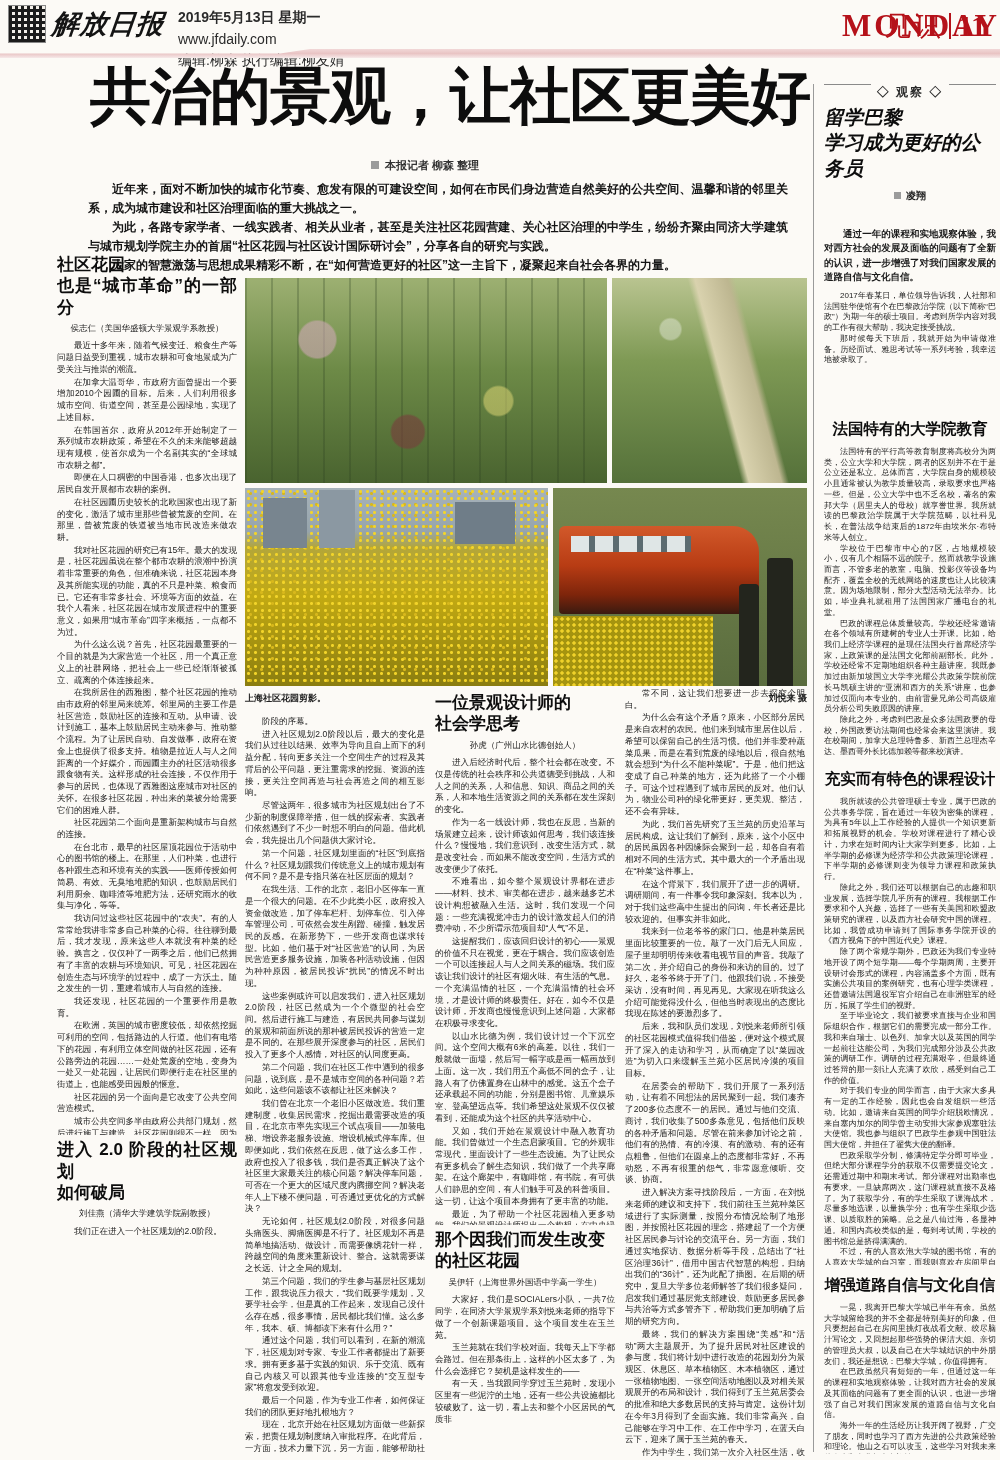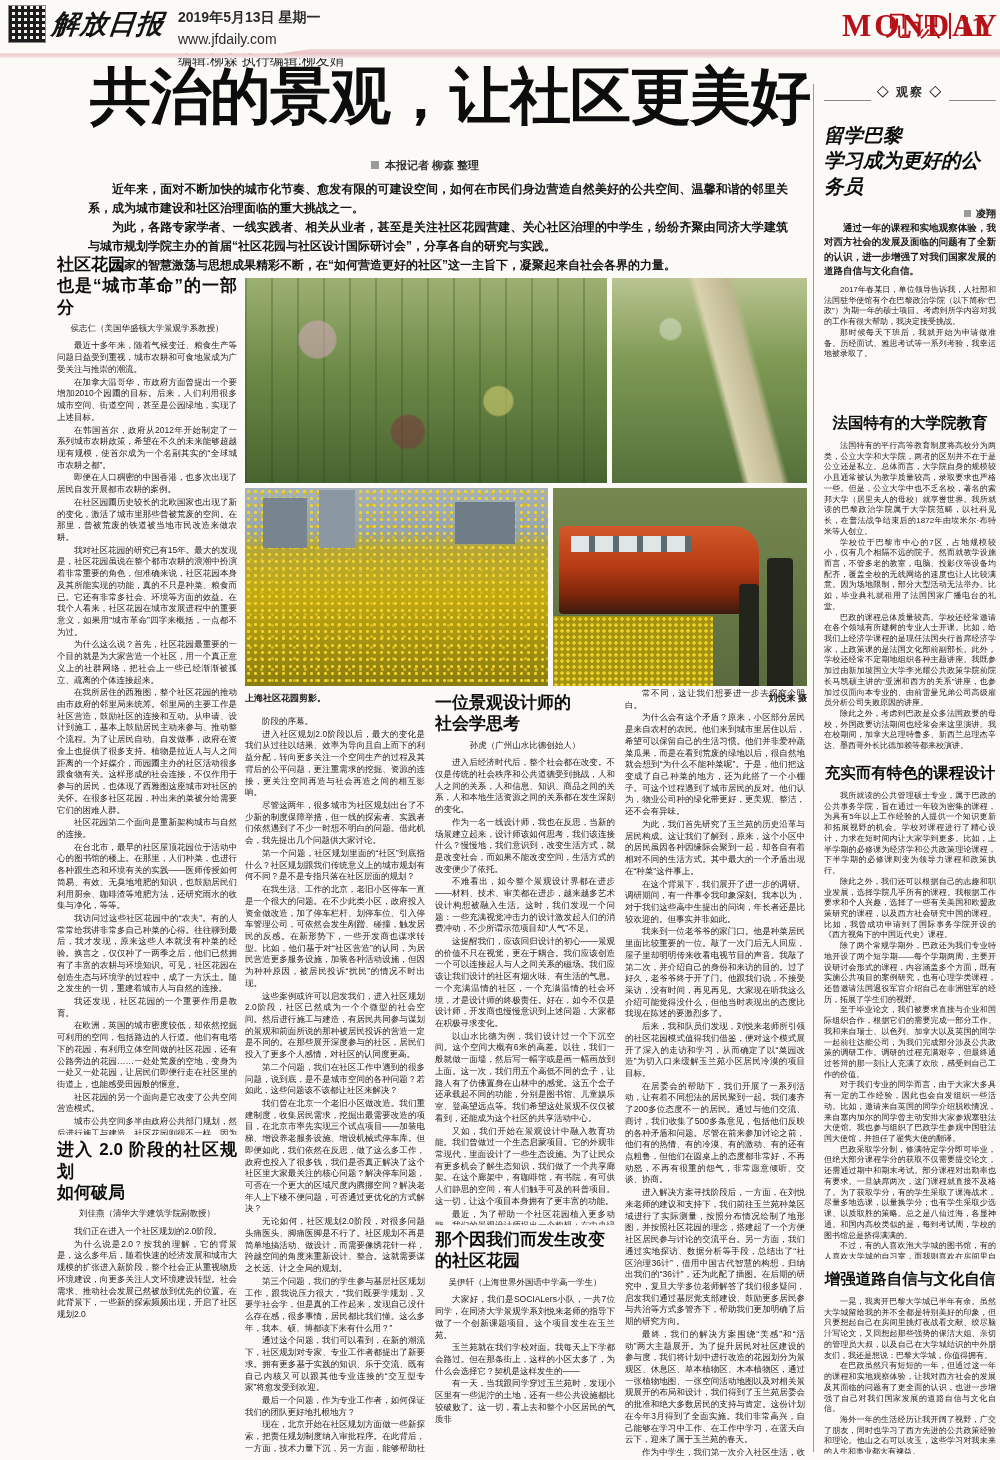--- a/index.html
+++ b/index.html
@@ -86,25 +86,25 @@
      background:repeating-linear-gradient(90deg,#dfe6e6 0 18px, #5b6b70 18px 24px); }
   #ph4 .fig { position:absolute; background:#23251d; border-radius:4px 4px 0 0; }
   #ph4 .flw { position:absolute; left:0; bottom:0; width:160px; height:70px;
      background:radial-gradient(circle, #f0d22a 1.4px, transparent 2px), #a5940f;
      background-size:6px 6px; }
   .caption { position:absolute; left:245px; top:692px; width:562px; display:flex;
      justify-content:space-between; font-size:9px; font-weight:bold; color:#222; }
   
   .vrule { position:absolute; left:813px; top:84px; width:1px; height:1368px; background:#9a9a9a; }
   .observe { position:absolute; left:824px; top:84px; width:172px; height:1370px; overflow:hidden; }
-  .obs-kicker { display:flex; align-items:flex-end; gap:6px; color:#2b2b2b; margin-bottom:22px; }
+  .obs-kicker { display:flex; align-items:flex-start; gap:6px; color:#2b2b2b; margin-bottom:4px; }
   .obs-kicker .ln { flex:1; height:1px; background:#8a8a8a; }
   .obs-kicker .tx { font-size:12px; font-weight:bold; letter-spacing:2px; }
   .obs-title { font-size:19.5px; font-weight:900; line-height:1.3; color:#0d0d0d; margin-bottom:8px;font-style:italic; }
-  .obs-byline { text-align:right; font-size:10px; font-weight:bold; margin-bottom:0; }
+  .obs-byline { text-align:center; font-size:10px; font-weight:bold; margin-bottom:24px; }
   .obs-byline .sq { display:inline-block; width:7px; height:7px; background:#9b9b9b; margin-right:5px; }
   .obs-intro { font-size:9.5px; font-weight:bold; line-height:1.5; text-align:justify; margin-bottom:7px; }
   .obs-intro p { text-indent:2em; }
   .obs-body { font-size:8px; line-height:1.34; text-align:justify; color:#222; overflow:hidden; }
   .obs-body p { text-indent:2em; }
   .obs-sec { font-size:15.5px; font-weight:900; text-align:center; color:#0d0d0d; margin:10px 0 7px 0; }
   #obs-p1 { height:118px; }
   #obs-p2 { height:312px; }
   #obs-p3 { height:468px; }
   #obs-p4 { height:246px; }
@@ -180,21 +180,20 @@
       <p>我还发现，社区花园的一个重要作用是教育。</p>
       <p>在欧洲，英国的城市密度较低，却依然挖掘可利用的空间，包括路边的人行道。他们有电塔下的花园，有利用立体空间做的社区花园，还有公路旁边的花园……一处处荒废的空地，变身为一处又一处花园，让居民们即便行走在社区里的街道上，也能感受田园般的惬意。</p>
       <p>社区花园的另一个面向是它改变了公共空间营造模式。</p>
       <p>城市公共空间多半由政府公共部门规划，然后进行施工与建造。社区花园则很不一样。因为它最基本的要求，是居民自己来耕种。</p>
     </div>
   <div class="art-title" style="white-space:pre-line;">进入 2.0 阶段的社区规划
 如何破局</div>
   <div class="art-author">刘佳燕（清华大学建筑学院副教授）</div>
   <div>
       <p>我们正在进入一个社区规划的2.0阶段。</p>
-      <p>为什么说是2.0？按我的理解，它的背景是，这么多年后，随着快速的经济发展和城市大规模的扩张进入新阶段，整个社会正从重视物质环境建设，向更多关注人文环境建设转型。社会需求、推动社会发展已然被放到优先的位置。在此背景下，一些新的探索频频出现，开启了社区规划2.0</p>
     </div>
 </div>
 
 <div class="col" id="col2">
   <div>
       <p>阶段的序幕。</p>
       <p>进入社区规划2.0阶段以后，最大的变化是我们从过往以结果、效率为导向且自上而下的利益分配，转向更多关注一个空间生产的过程及其背后的公平问题，更注重需求的挖掘、资源的连接，更关注空间再造与社会再造之间的相互影响。</p>
       <p>尽管这两年，很多城市为社区规划出台了不少新的制度保障举措，但一线的探索者、实践者们依然遇到了不少一时想不明白的问题。借此机会，我先提出几个问题供大家讨论。</p>
       <p>第一个问题，社区规划里面的“社区”到底指什么？社区规划跟我们传统意义上的城市规划有何不同？是不是专指只落在社区层面的规划？</p>
       <p>在我生活、工作的北京，老旧小区停车一直是一个很大的问题。在不少此类小区，政府投入资金做改造，加了停车栏杆、划停车位、引入停车管理公司，可依然会发生剐蹭、碰撞，触发居民的反感。在新形势下，一些开发商也谋求转型。比如，他们基于对“社区营造”的认同，为居民营造更多服务设施，加装各种活动设施，但因为种种原因，被居民投诉“扰民”的情况不时出现。</p>

